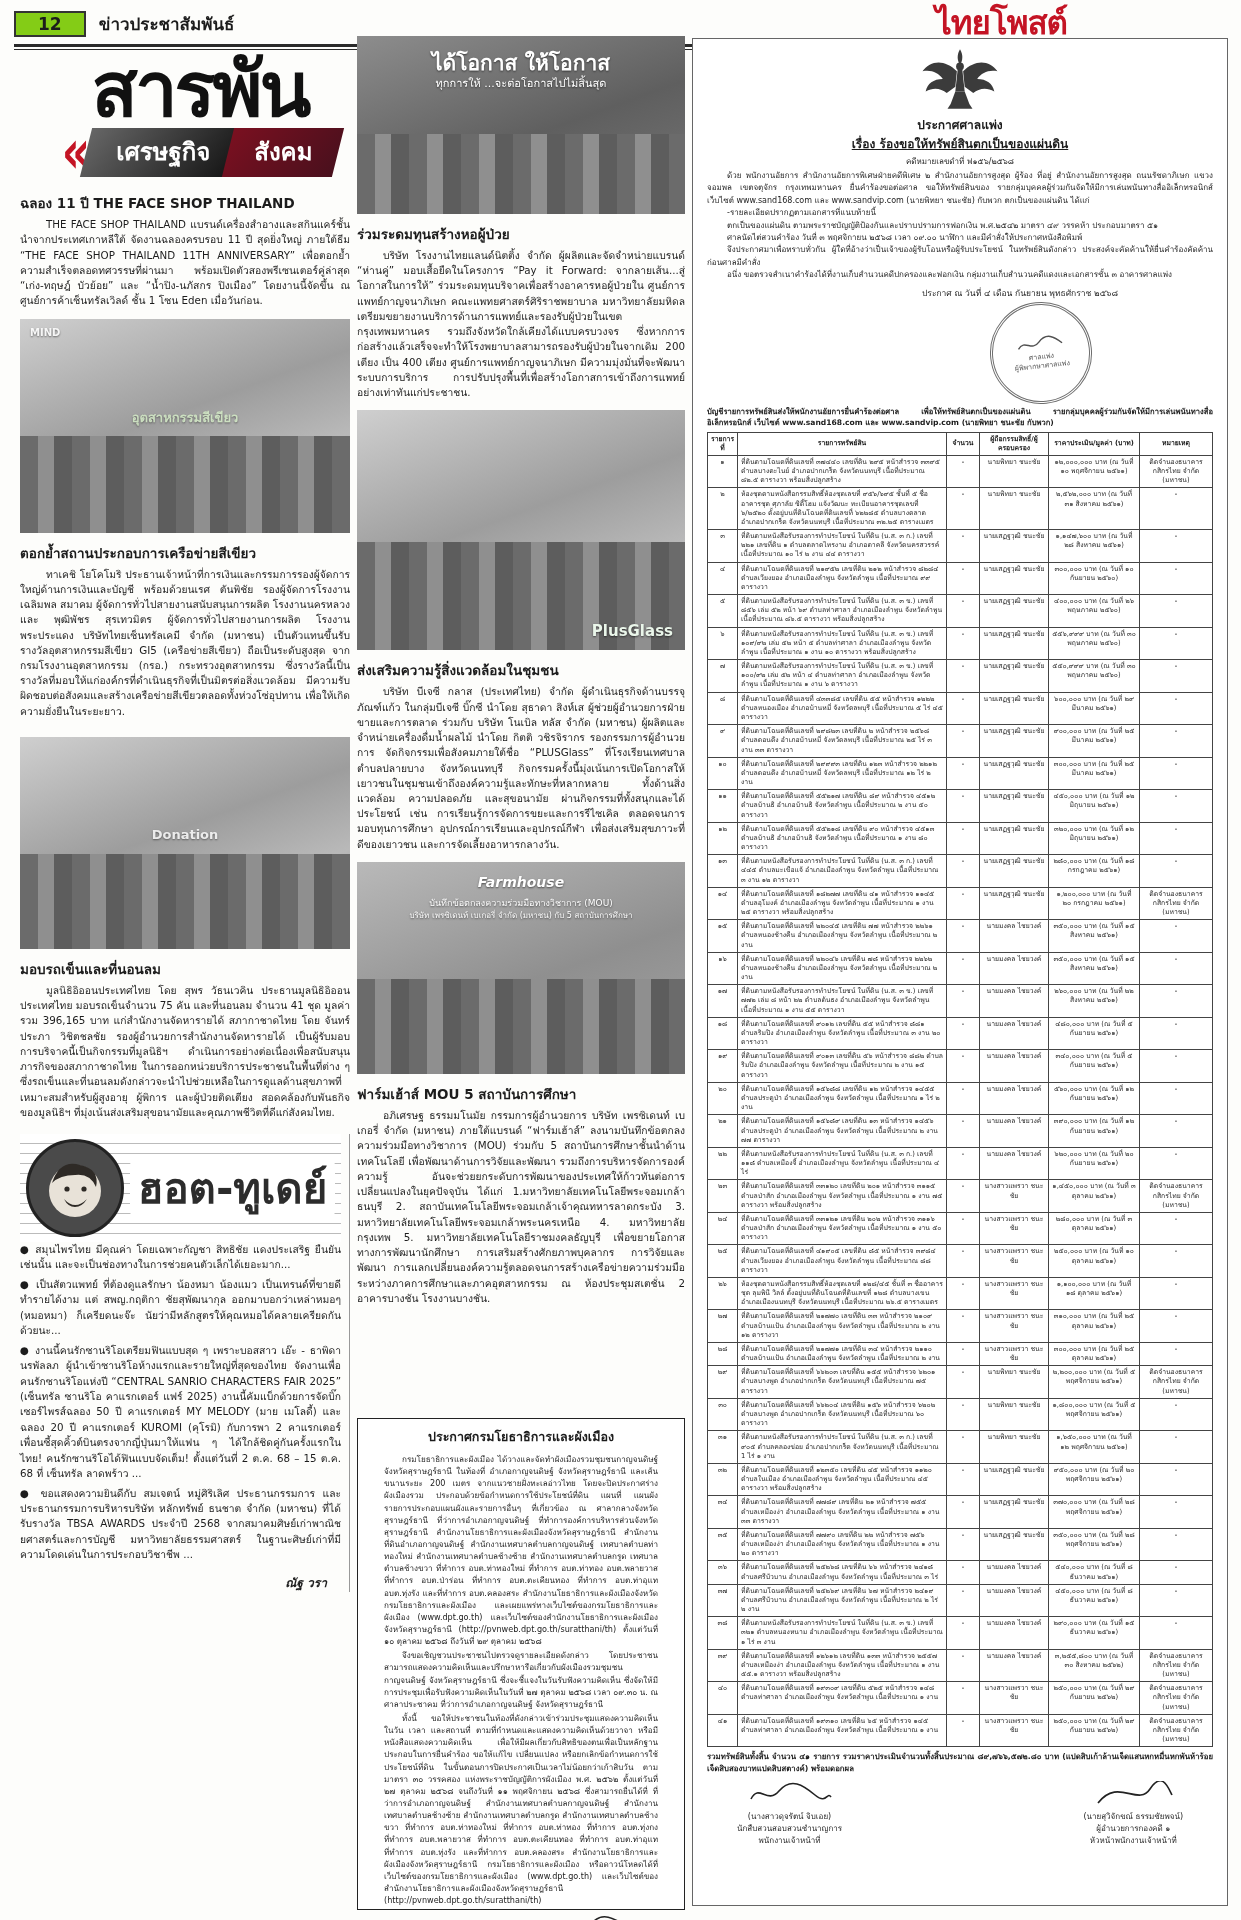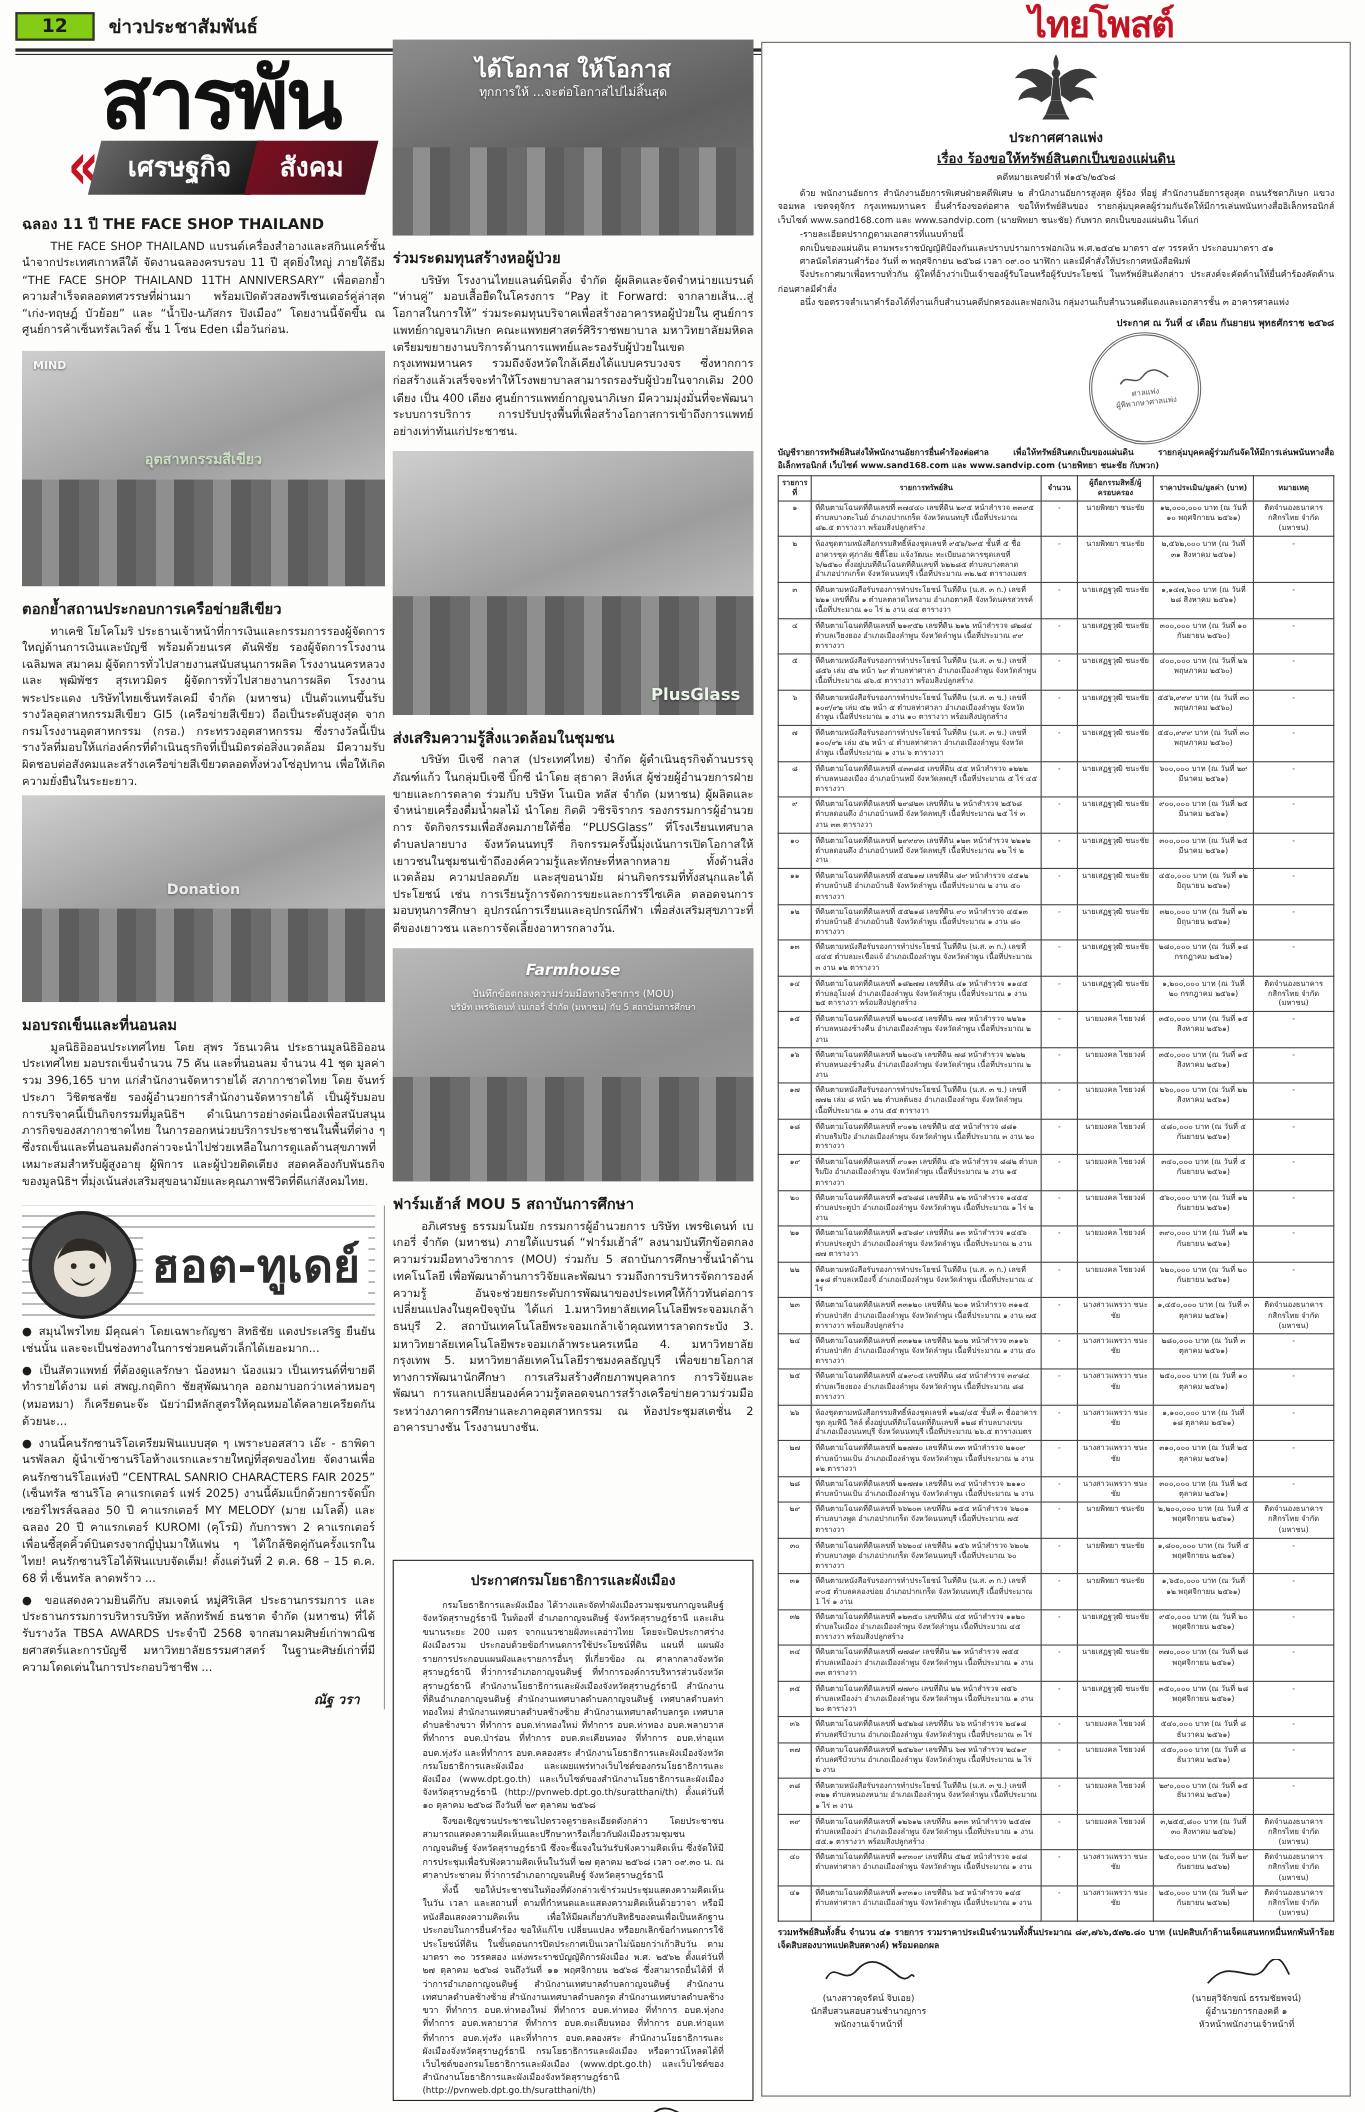--- a/index.html
+++ b/index.html
@@ -59,21 +59,21 @@
   .dpt-sign{text-align:center;margin-top:8px;margin-left:150px;font-size:8.5px;line-height:1.5;}
   .squiggle{display:block;margin:0 auto;}
   
   .court-box{position:absolute;left:692px;top:38px;width:536px;height:1868px;border:1px solid #666;
              box-sizing:border-box;padding:8px 14px;background:#fff;}
   .garuda{display:block;margin:0 auto;}
   .court-title{font-weight:bold;font-size:12px;text-align:center;margin:4px 0 0 0;}
   .court-sub{font-weight:bold;font-size:12px;text-align:center;margin:0;text-decoration:underline;}
   .case-no{font-size:8px;text-align:center;margin:2px 0;}
   .cp{font-size:8px;line-height:1.55;text-align:justify;text-indent:20px;margin:0;}
-  .date-line{font-size:8.5px;font-weight:bold;text-align:right;margin:4px 0 0 120px;}
+  .date-line{font-size:8.5px;font-weight:normal;text-align:center;margin:4px 0 0 120px;}
   .seal-area{position:relative;height:104px;}
   .seal{position:absolute;left:56%;top:2px;width:96px;height:96px;border-radius:50%;border:3px double #555;
         display:flex;flex-direction:column;align-items:center;justify-content:center;transform:rotate(-6deg);opacity:.85;}
   .seal span{font-size:7px;color:#333;text-align:center;line-height:1.3;}
   .table-intro{font-size:7.6px;font-weight:bold;line-height:1.45;text-align:justify;margin:2px 0 4px 0;}
   table.assets{border-collapse:collapse;width:100%;}
   table.assets th,table.assets td{border:1px solid #444;font-size:6.8px;line-height:1.35;padding:2px 3px;vertical-align:top;}
   table.assets th{font-weight:bold;text-align:center;vertical-align:middle;}
   td.c{text-align:center;}
   .summary-line{font-size:7.8px;font-weight:bold;line-height:1.5;text-align:justify;margin:4px 0 6px 0;}
@@ -108,21 +108,21 @@
   <p class="body-text">THE FACE SHOP THAILAND แบรนด์เครื่องสำอางและสกินแคร์ชั้นนำจากประเทศเกาหลีใต้ จัดงานฉลองครบรอบ 11 ปี สุดยิ่งใหญ่ ภายใต้ธีม “THE FACE SHOP THAILAND 11TH ANNIVERSARY” เพื่อตอกย้ำความสำเร็จตลอดทศวรรษที่ผ่านมา พร้อมเปิดตัวสองพรีเซนเตอร์คู่ล่าสุด “เก่ง-ทฤษฎ์ บัวย้อย” และ “น้ำปิง-นภัสกร ปิงเมือง” โดยงานนี้จัดขึ้น ณ ศูนย์การค้าเซ็นทรัลเวิลด์ ชั้น 1 โซน Eden เมื่อวันก่อน.</p>
 
   <div class="photo" style="height:214px;margin-top:10px">
     <div class="crowd"></div>
     <div class="ph-cap corner">MIND</div>
     <div class="ph-cap center" style="color:#d7efc9">อุตสาหกรรมสีเขียว</div>
   </div>
   <div class="headline">ตอกย้ำสถานประกอบการเครือข่ายสีเขียว</div>
   <p class="body-text">ทาเคชิ โยโคโมริ ประธานเจ้าหน้าที่การเงินและกรรมการรองผู้จัดการใหญ่ด้านการเงินและบัญชี พร้อมด้วยนเรศ ตันพิชัย รองผู้จัดการโรงงาน เฉลิมพล สมาคม ผู้จัดการทั่วไปสายงานสนับสนุนการผลิต โรงงานนครหลวง และ พุฒิพัชร สุรเทวมิตร ผู้จัดการทั่วไปสายงานการผลิต โรงงานพระประแดง บริษัทไทยเซ็นทรัลเคมี จำกัด (มหาชน) เป็นตัวแทนขึ้นรับรางวัลอุตสาหกรรมสีเขียว GI5 (เครือข่ายสีเขียว) ถือเป็นระดับสูงสุด จากกรมโรงงานอุตสาหกรรม (กรอ.) กระทรวงอุตสาหกรรม ซึ่งรางวัลนี้เป็นรางวัลที่มอบให้แก่องค์กรที่ดำเนินธุรกิจที่เป็นมิตรต่อสิ่งแวดล้อม มีความรับผิดชอบต่อสังคมและสร้างเครือข่ายสีเขียวตลอดทั้งห่วงโซ่อุปทาน เพื่อให้เกิดความยั่งยืนในระยะยาว.</p>
 
-  <div class="photo" style="height:188px;margin-top:4px">
+  <div class="photo" style="height:212px;margin-top:18px">
     <div class="crowd"></div>
     <div class="ph-cap center">Donation</div>
   </div>
   <div class="headline">มอบรถเข็นและที่นอนลม</div>
   <p class="body-text">มูลนิธิอิออนประเทศไทย โดย สุพร วัธนเวคิน ประธานมูลนิธิอิออนประเทศไทย มอบรถเข็นจำนวน 75 คัน และที่นอนลม จำนวน 41 ชุด มูลค่ารวม 396,165 บาท แก่สำนักงานจัดหารายได้ สภากาชาดไทย โดย จันทร์ประภา วิชิตชลชัย รองผู้อำนวยการสำนักงานจัดหารายได้ เป็นผู้รับมอบ การบริจาคนี้เป็นกิจกรรมที่มูลนิธิฯ ดำเนินการอย่างต่อเนื่องเพื่อสนับสนุนภารกิจของสภากาชาดไทย ในการออกหน่วยบริการประชาชนในพื้นที่ต่าง ๆ ซึ่งรถเข็นและที่นอนลมดังกล่าวจะนำไปช่วยเหลือในการดูแลด้านสุขภาพที่เหมาะสมสำหรับผู้สูงอายุ ผู้พิการ และผู้ป่วยติดเตียง สอดคล้องกับพันธกิจของมูลนิธิฯ ที่มุ่งเน้นส่งเสริมสุขอนามัยและคุณภาพชีวิตที่ดีแก่สังคมไทย.</p>
 
   <div class="hot-wrap">
     <div class="hot-logo">
       <div class="hot-face">
         <svg width="70" height="70" viewBox="0 0 70 70">

